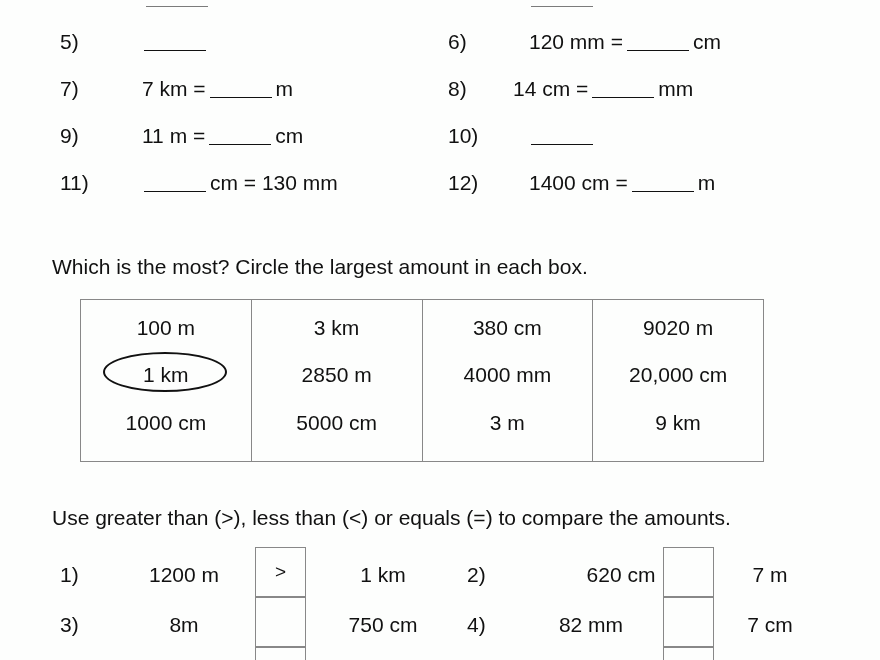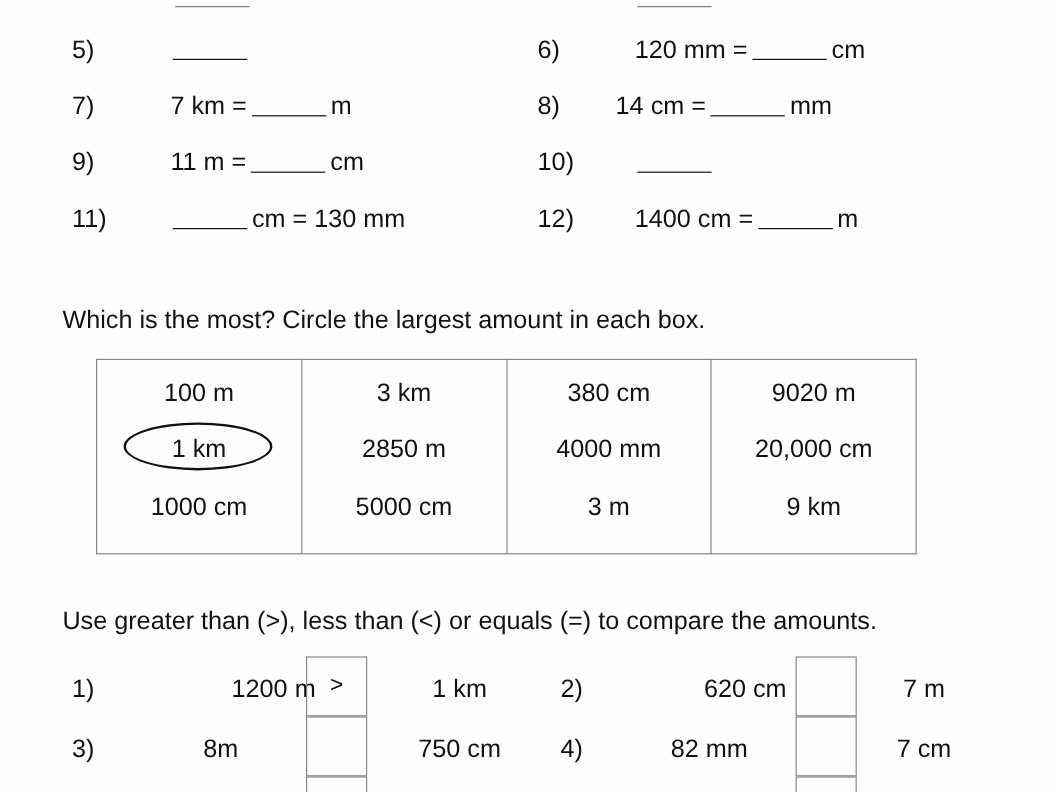--- a/index.html
+++ b/index.html
@@ -106,21 +106,21 @@
     </td>
   </tr>
 </tbody>
   </table>
 
 <div class="abs heading" style="left:52px; top:507px;">Use greater than (&gt;), less than (&lt;) or equals (=) to compare the amounts.</div>
 
 <div>
 
   <span class="abs" style="left:60px; top:564px;">1)</span>
-  <span class="abs center" style="left:184px; top:564px;margin-left:44px;">1200 m</span>
+  <span class="abs center" style="left:184px; top:564px;">1200 m</span>
   <div class="cmpbox" style="left:255px; top:547px;">&gt;</div>
   <span class="abs center" style="left:383px; top:564px;">1 km</span>
 
   <span class="abs" style="left:60px; top:614px;">3)</span>
   <span class="abs center" style="left:184px; top:614px;">8m</span>
   <div class="cmpbox" style="left:255px; top:597px;"></div>
   <span class="abs center" style="left:383px; top:614px;">750 cm</span>
 
   <div class="cmpbox" style="left:255px; top:647px;"></div>
 

